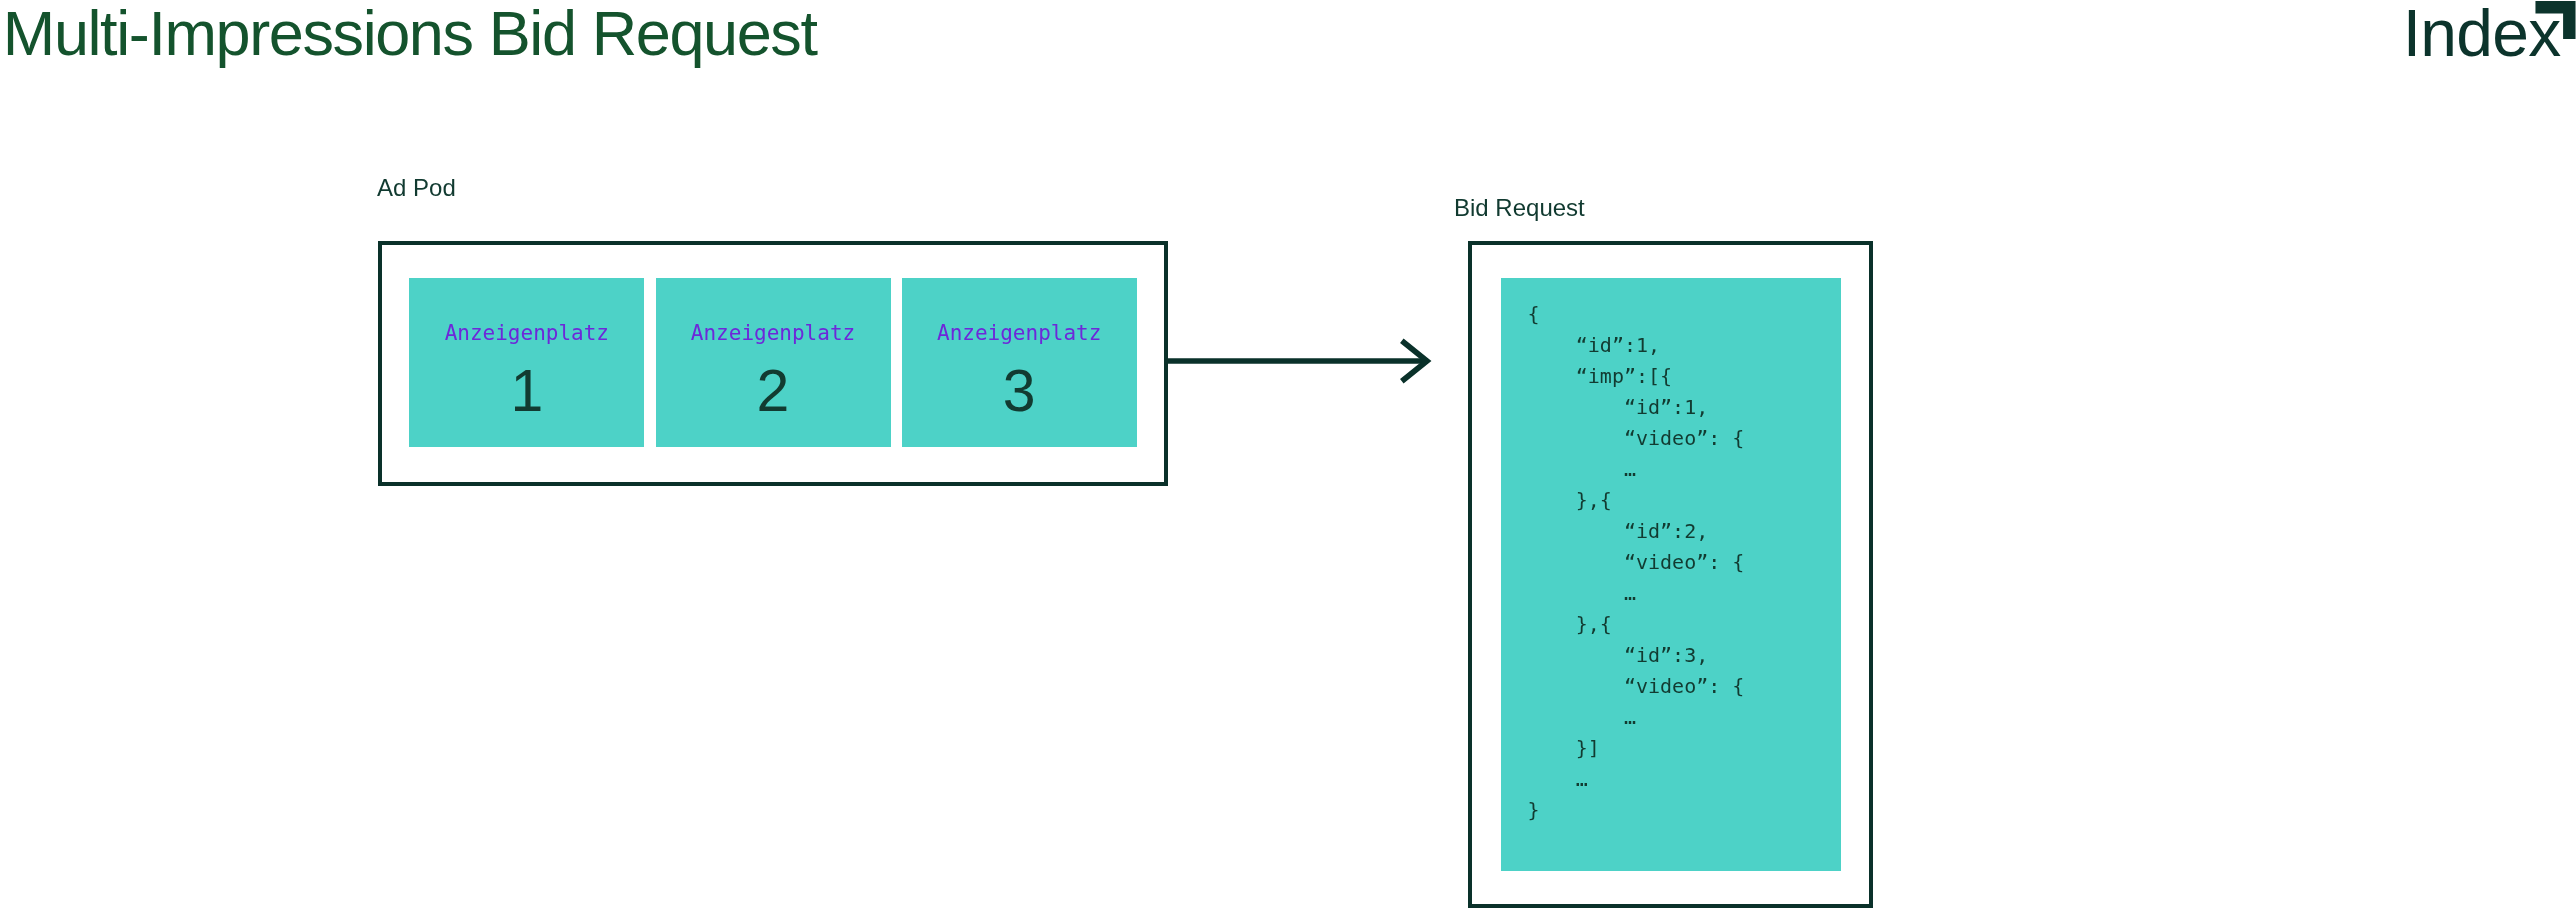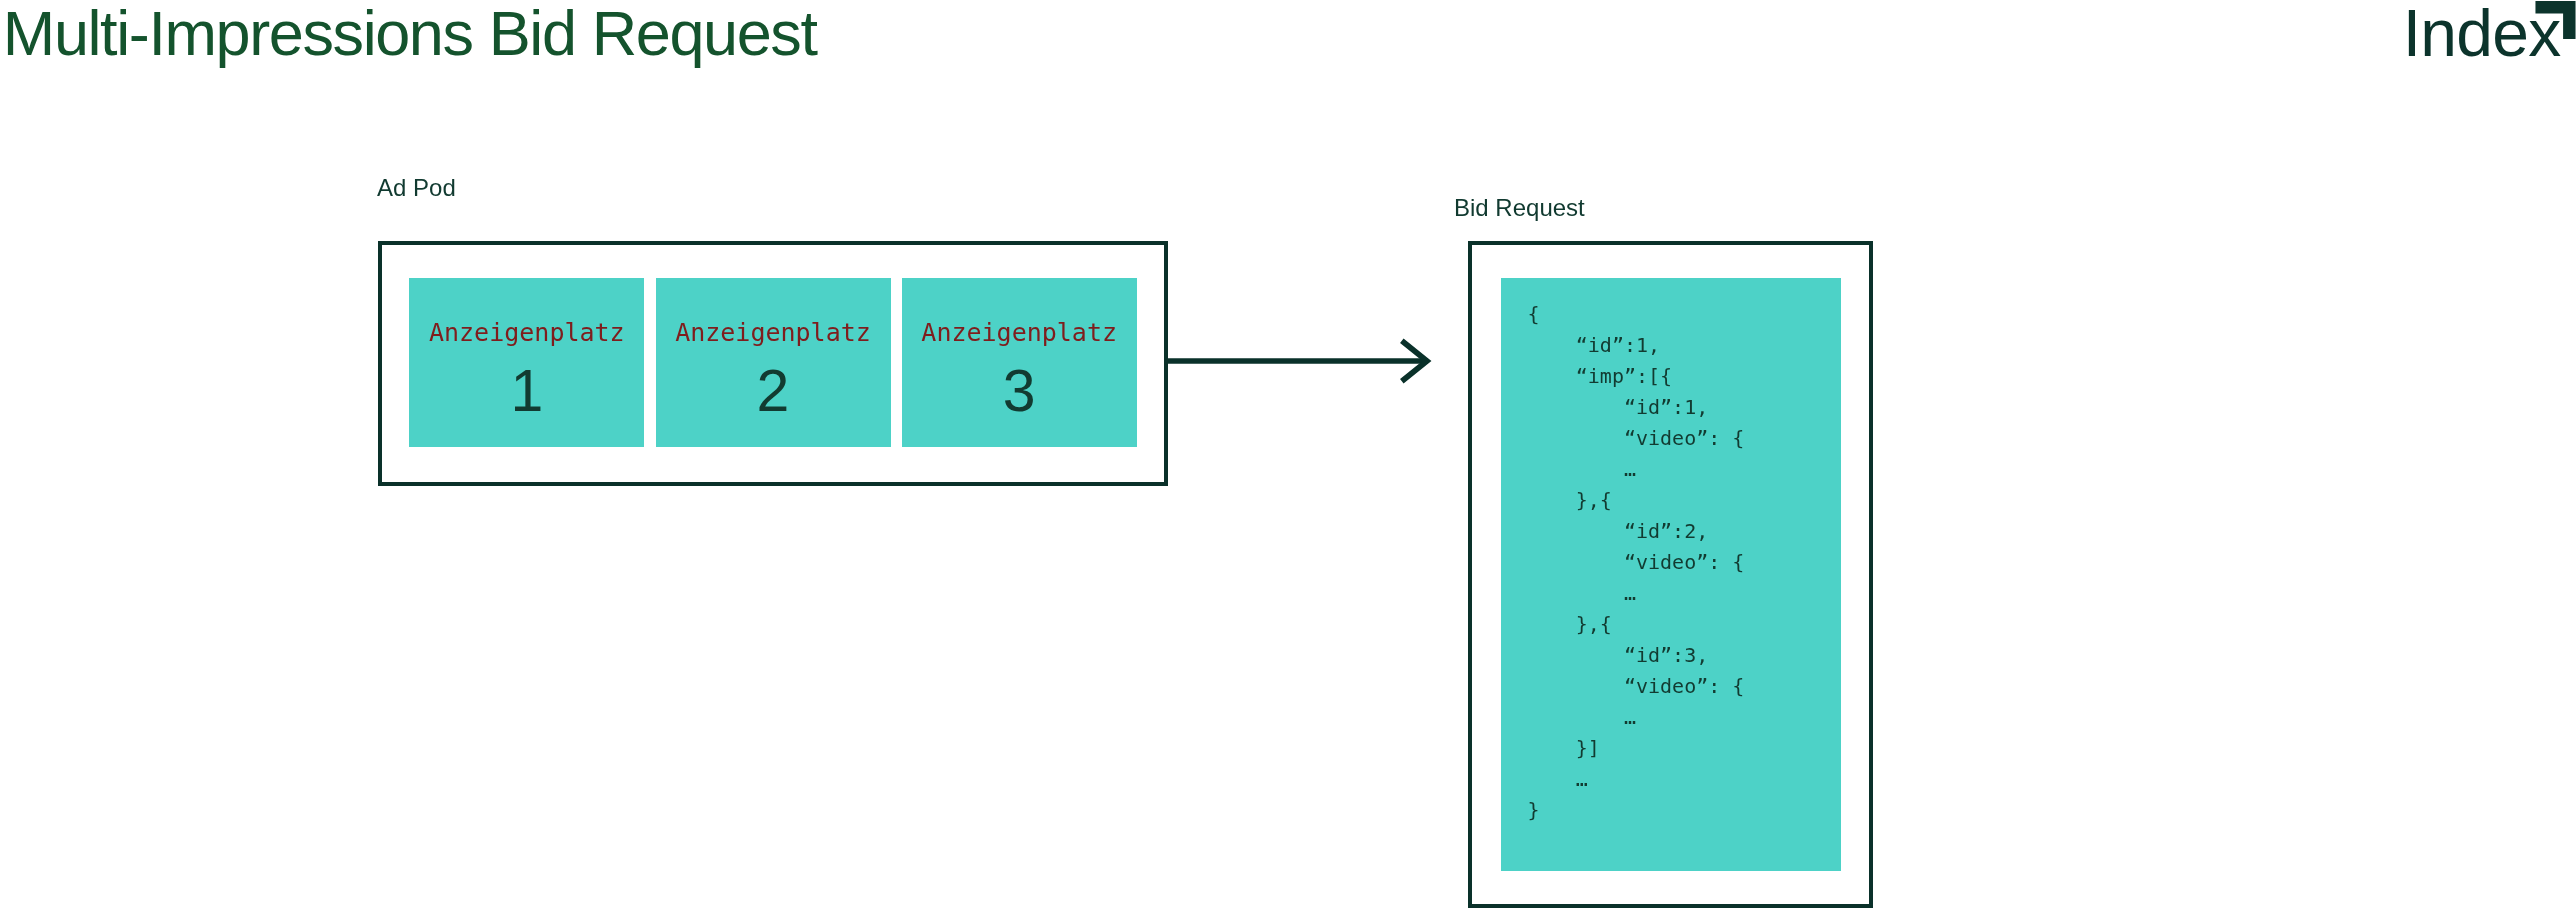--- a/index.html
+++ b/index.html
@@ -82,23 +82,23 @@
   }
   .ad-slot {
     width: 235px;
     height: 169px;
     background: #4dd2c7;
     text-align: center;
     padding-top: 42px;
   }
   .slot-label {
     font-family: "DejaVu Sans Mono", monospace;
-    font-size: 25px;
+    font-size: 21px;
     line-height: 26.6px;
-    color: #7f1d1d;
+    color: #6d28d9;
     white-space: nowrap;
   }
   .slot-number {
     margin-top: 14px;
     font-family: "Liberation Sans", sans-serif;
     font-size: 59px;
     font-weight: 400;
     line-height: 60px;
     color: #123b31;
   }

